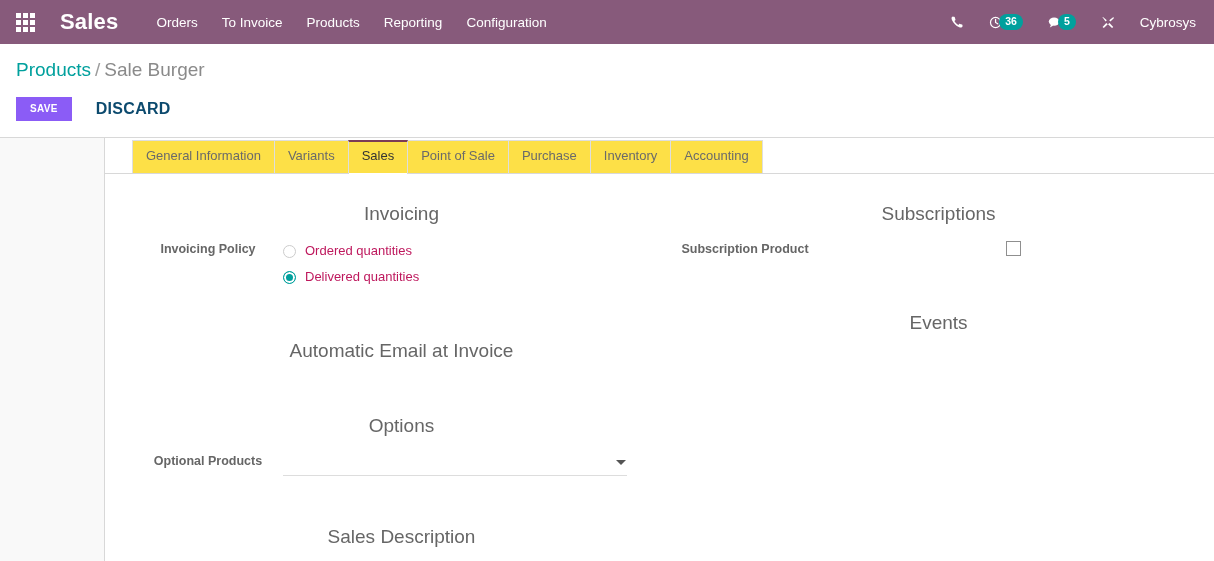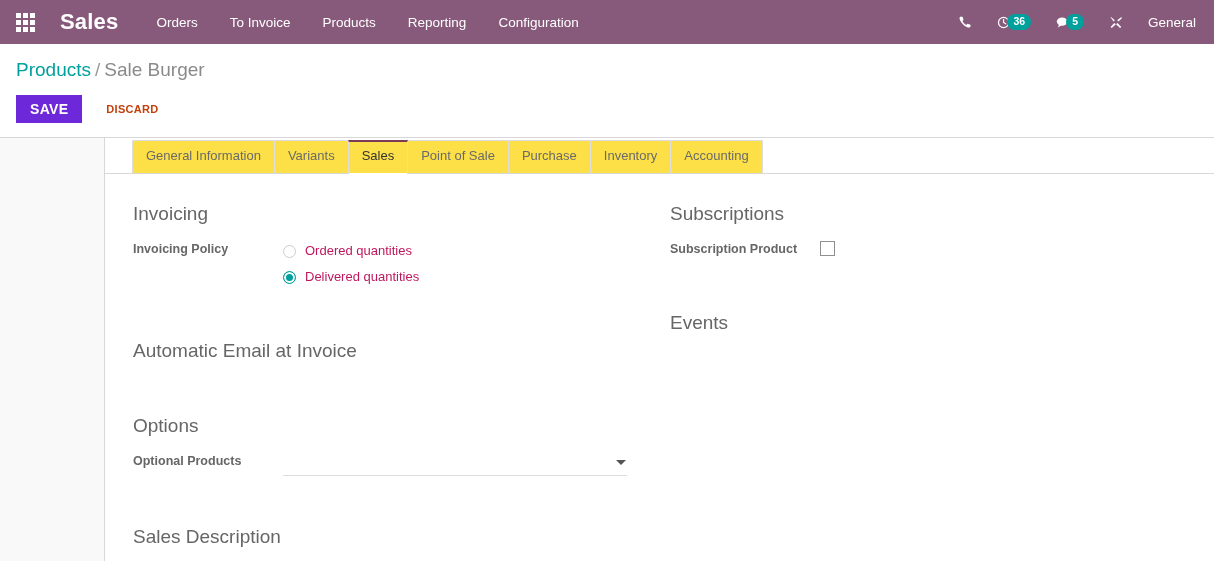--- a/index.html
+++ b/index.html
@@ -37,21 +37,21 @@
     font-size: 22px;
     font-weight: bold;
     letter-spacing: .2px;
     margin: 0 26px 0 18px;
     color: #ffffff;
     white-space: nowrap;
   }
   .menu {
     display: flex;
     align-items: flex-end;
-    gap: 8px;
+    gap: 0px;
   }
   .menu a {
     color: #ffffff;
     font-size: 13.5px;
     text-decoration: none;
     padding: 6px 12px;
     white-space: nowrap;
   }
   .nav-right {
     margin-left: auto;
@@ -98,35 +98,35 @@
   .breadcrumb .crumb-sep { color: #9b9b9b; margin: 0 4px; }
   .breadcrumb .crumb-current { color: #8a8a8a; }
 
   .btn-row {
     margin-top: 13px;
     display: flex;
     align-items: center;
     height: 28px;
   }
   .btn-save {
-    background: #6d28d9;
-    color: #ffffff;
-    font-size: 14px;
+    background: #8b5cf6;
+    color: #ffffff;
+    font-size: 10px;
     font-weight: bold;
     letter-spacing: .3px;
     border: none;
     padding: 7px 14px;
     cursor: pointer;
     line-height: 1;
   }
   .btn-discard {
     background: transparent;
     border: none;
-    color: #c2410c;
-    font-size: 11px;
+    color: #0c4a6e;
+    font-size: 16px;
     font-weight: bold;
     letter-spacing: .3px;
     padding: 7px 14px;
     margin-left: 10px;
     cursor: pointer;
     line-height: 1;
   }
 
   
   .sheet-area {
@@ -199,21 +199,21 @@
   }
   .col.right { margin-left: 0px; }
 
   .group-title {
     font-size: 19px;
     font-weight: normal;
     color: #666666;
     margin: 0 0 8px 0;
     line-height: 28px;
   }
-  .group { margin-bottom: 47px; }
+  .group { margin-bottom: 47px; text-align: center; }
   .group.last { margin-bottom: 0; }
 
   .field-row {
     display: flex;
     align-items: flex-start;
     min-height: 26px;
     margin-bottom: 4px;
   }
   .field-label {
     width: 150px;
@@ -341,21 +341,21 @@
 
     <div class="nav-icon-wrap">
       <svg width="16" height="15" viewBox="0 0 16 16">
         <path d="M2 2.2l3.4 4.6 1.3-1.3L2.6 2z" fill="#ffffff"></path>
         <path d="M13.8 2.2L9.3 5.6l1.3 1.3 3.6-3.4z" fill="#ffffff"></path>
         <path d="M6.2 8.4l-4 4.3 1.3 1.2 4.3-4z" fill="#ffffff"></path>
         <path d="M9.6 8.4l4 4.3-1.3 1.2-4.3-4z" fill="#ffffff"></path>
       </svg>
     </div>
 
-    <div class="user-name">General</div>
+    <div class="user-name">Cybrosys</div>
   </div>
 </div>
 
 <div class="control-panel">
 
   <div class="breadcrumb">
     <a class="crumb-link">Products</a><span class="crumb-sep">/</span><span class="crumb-current">Sale Burger</span>
   </div>
 
   <div class="btn-row">

